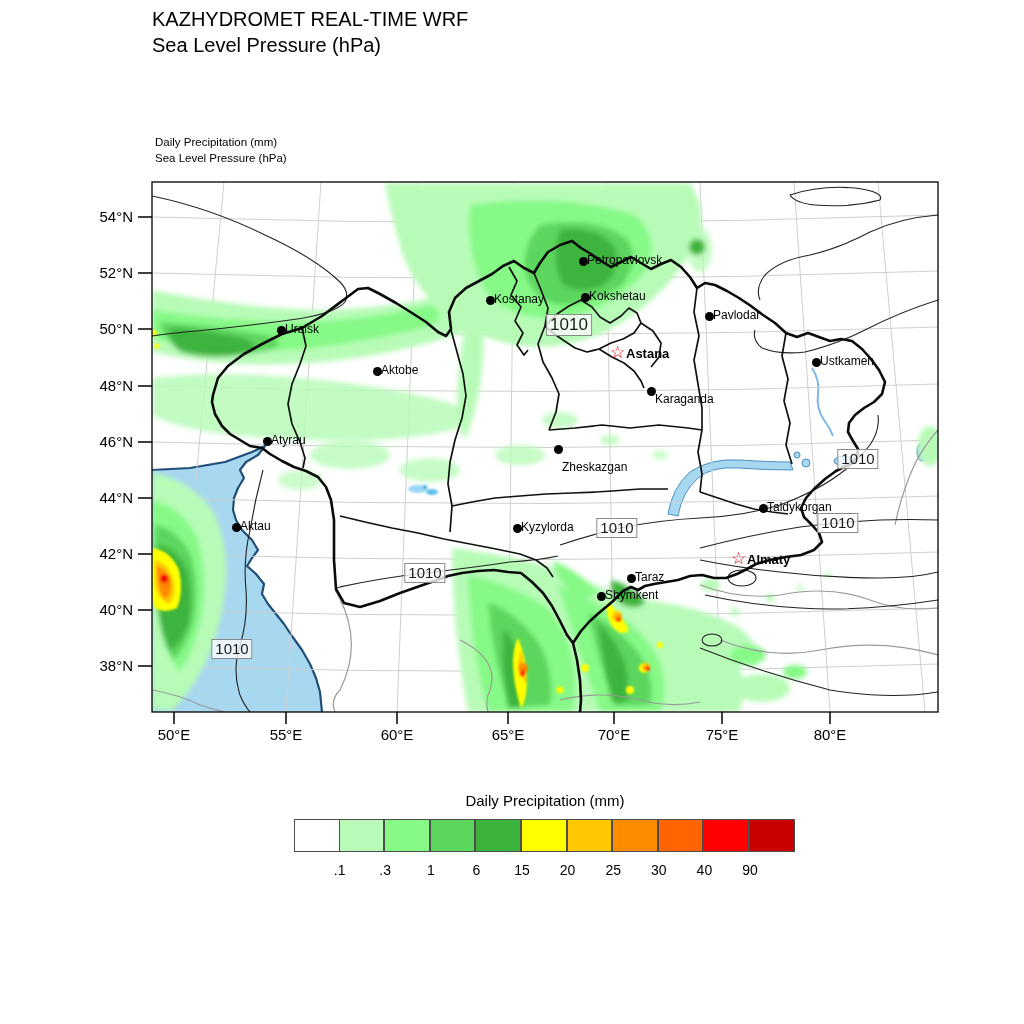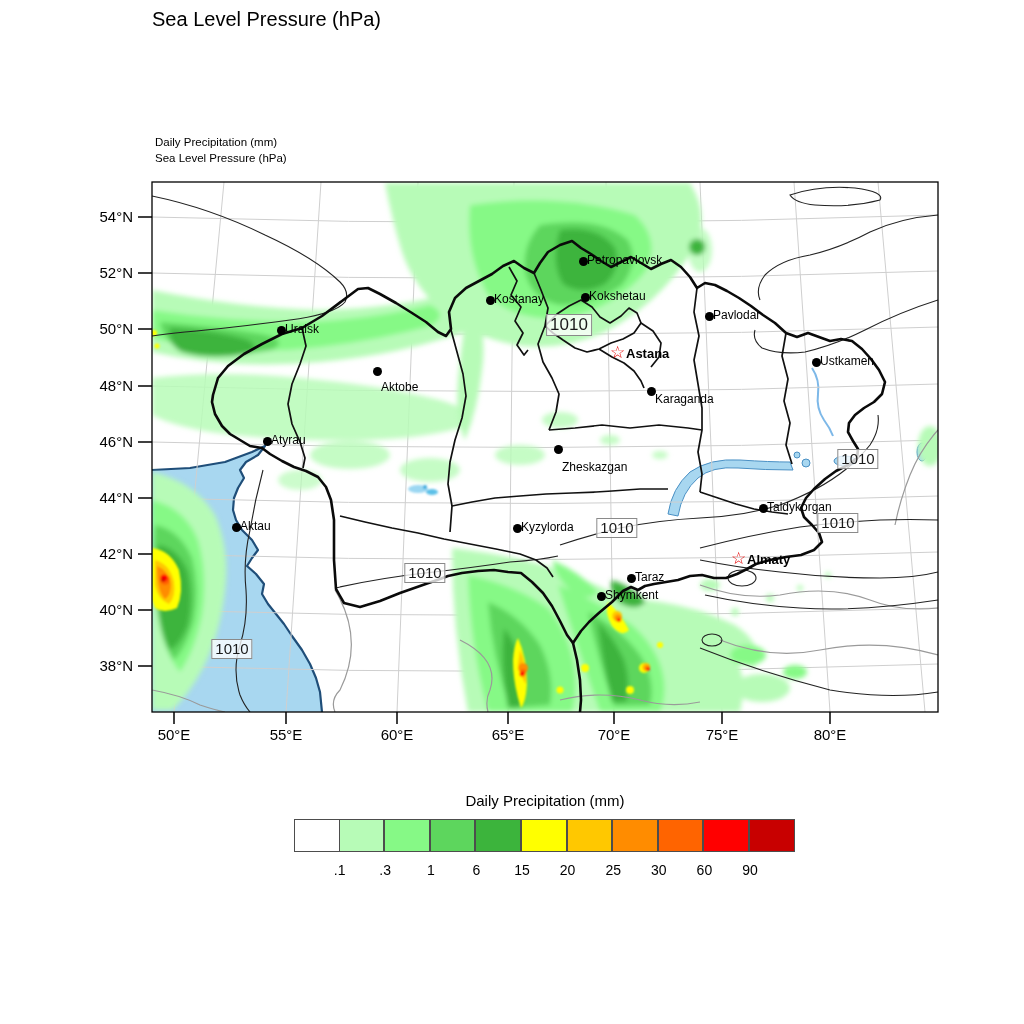--- a/index.html
+++ b/index.html
@@ -236,20 +236,21 @@
         <line x1="286" y1="712" x2="286" y2="724"></line>
         <line x1="397" y1="712" x2="397" y2="724"></line>
         <line x1="508" y1="712" x2="508" y2="724"></line>
         <line x1="614" y1="712" x2="614" y2="724"></line>
         <line x1="722" y1="712" x2="722" y2="724"></line>
         <line x1="830" y1="712" x2="830" y2="724"></line>
       </g>
 </svg>
 
 <div class="hdr">
+  <div>KAZHYDROMET REAL-TIME WRF</div>
   <div>Sea Level Pressure  (hPa)</div>
 </div>
 <div class="maplegend">
   <div>Daily Precipitation   (mm)</div>
   <div>Sea Level Pressure   (hPa)</div>
 </div>
 
 <div id="lat-labels">
       <div class="lat-label" style="position: absolute; top: 208px;">54°N</div>
       <div class="lat-label" style="position: absolute; top: 264px;">52°N</div>
@@ -277,21 +278,21 @@
       <div class="city-label" style="left: 494px; top: 292px;">Kostanay</div>
       <div class="city-dot" style="left: 580.5px; top: 292.5px;"></div>
       <div class="city-label" style="left: 589px; top: 289px;">Kokshetau</div>
       <div class="city-dot" style="left: 704.5px; top: 311.5px;"></div>
       <div class="city-label" style="left: 713px; top: 308px;">Pavlodar</div>
       <div class="city-dot" style="left: 276.5px; top: 325.5px;"></div>
       <div class="city-label" style="left: 285px; top: 322px;">Uralsk</div>
       <div class="city-star" style="left: 610px; top: 344px;">☆</div>
       <div class="city-label cap" style="left: 626px; top: 346px;">Astana</div>
       <div class="city-dot" style="left: 372.5px; top: 366.5px;"></div>
-      <div class="city-label" style="left: 381px; top: 380px;">Aktobe</div>
+      <div class="city-label" style="left: 381px; top: 363px;">Aktobe</div>
       <div class="city-dot" style="left: 811.5px; top: 357.5px;"></div>
       <div class="city-label" style="left: 820px; top: 354px;">Ustkamen</div>
       <div class="city-dot" style="left: 646.5px; top: 386.5px;"></div>
       <div class="city-label" style="left: 655px; top: 392px;">Karaganda</div>
       <div class="city-dot" style="left: 262.5px; top: 436.5px;"></div>
       <div class="city-label" style="left: 271px; top: 433px;">Atyrau</div>
       <div class="city-dot" style="left: 553.5px; top: 444.5px;"></div>
       <div class="city-label" style="left: 562px; top: 460px; text-align: center;">Zheskazgan</div>
       <div class="city-dot" style="left: 231.5px; top: 522.5px;"></div>
       <div class="city-label" style="left: 240px; top: 519px;">Aktau</div>
@@ -332,18 +333,18 @@
       </div>
   <div id="cbar-vals">
         <div class="cbar-val" style="left: 339.6px; top: 862px;">.1</div>
         <div class="cbar-val" style="left: 385.2px; top: 862px;">.3</div>
         <div class="cbar-val" style="left: 430.8px; top: 862px;">1</div>
         <div class="cbar-val" style="left: 476.4px; top: 862px;">6</div>
         <div class="cbar-val" style="left: 522px; top: 862px;">15</div>
         <div class="cbar-val" style="left: 567.6px; top: 862px;">20</div>
         <div class="cbar-val" style="left: 613.2px; top: 862px;">25</div>
         <div class="cbar-val" style="left: 658.8px; top: 862px;">30</div>
-        <div class="cbar-val" style="left: 704.4px; top: 862px;">60</div>
+        <div class="cbar-val" style="left: 704.4px; top: 862px;">40</div>
         <div class="cbar-val" style="left: 750px; top: 862px;">90</div>
       </div>
 </div>
 
 </div>
 
 </body></html>

